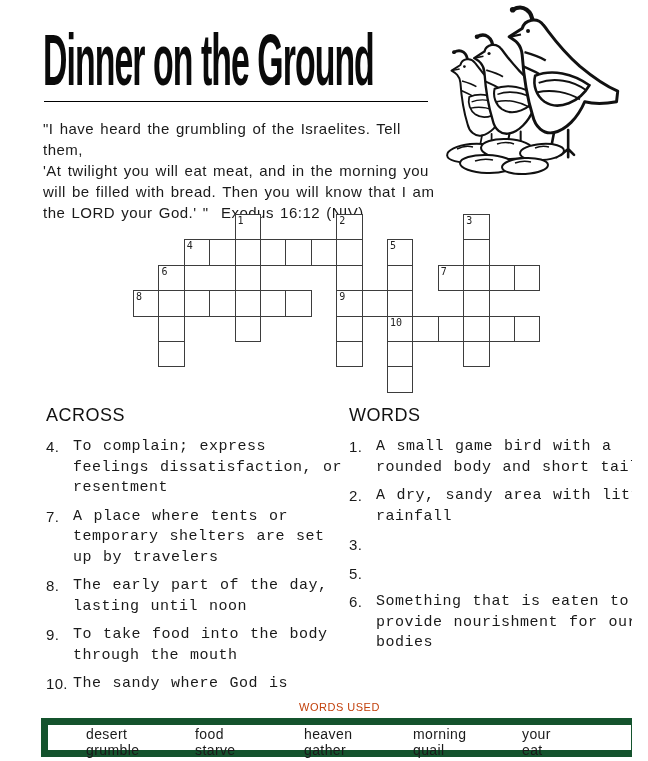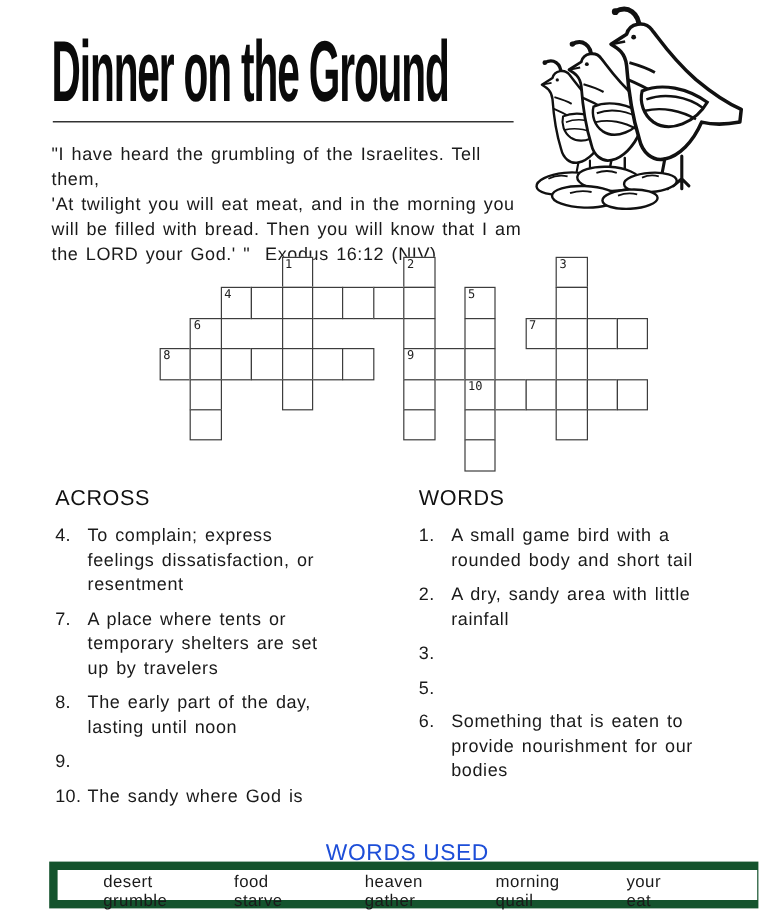--- a/index.html
+++ b/index.html
@@ -39,25 +39,25 @@
 
   .section { position:absolute; top:406px; }
   .section.across { left:30px; width:300px; }
   .section.down   { left:333px; width:313px; }
   .section-head {
     font-size:18px; line-height:18px; letter-spacing:0.5px; color:#111;
     margin:0 0 13px 0;
   }
   .clue { display:flex; margin-bottom:8px; font-size:15px; line-height:20.5px; color:#1a1a1a; }
   .clue-num { flex:0 0 27px; letter-spacing:0.3px; }
-  .clue-text { white-space:pre-line; letter-spacing:0.5px; word-spacing:1.5px; }
+  .clue-text { white-space:pre-line; letter-spacing:0.5px; word-spacing:1.5px;font-family:Liberation Mono, monospace; }
 
   .wb-head {
     position:absolute; left:25px; top:701px; width:597px;
-    text-align:center; font-size:19px; letter-spacing:0.5px; color:#1d4ed8;
+    text-align:center; font-size:11px; letter-spacing:0.5px; color:#c2410c;
   }
   .wb-box {
     position:absolute; left:25px; top:718px; width:597px; height:39px;
     box-sizing:border-box; border:7px solid #14532d; padding-top:1px;
   }
   .wb-row { display:flex; padding-left:38px; }
   .wb-word { width:119px; font-size:14px; line-height:16px; letter-spacing:0.4px; color:#1a1a1a; }
 </style>
 </head>
 <body>
@@ -182,20 +182,22 @@
 temporary shelters are set
 up by travelers</span>
         </div>
         <div class="clue">
           <span class="clue-num">8.</span>
           <span class="clue-text">The early part of the day,
 lasting until noon</span>
         </div>
         <div class="clue">
           <span class="clue-num">9.</span>
+          <span class="clue-text">To take food into the body
+through the mouth</span>
         </div>
         <div class="clue">
           <span class="clue-num">10.</span>
           <span class="clue-text">The sandy where God is</span>
         </div>
       </div>
   </div>
 
   <div class="section down">
     <div class="section-head">WORDS</div>

